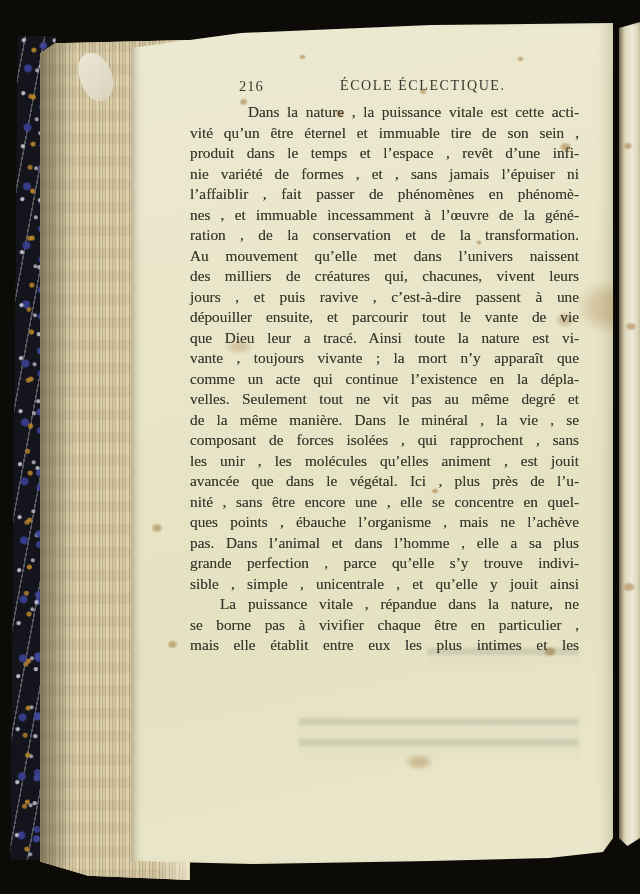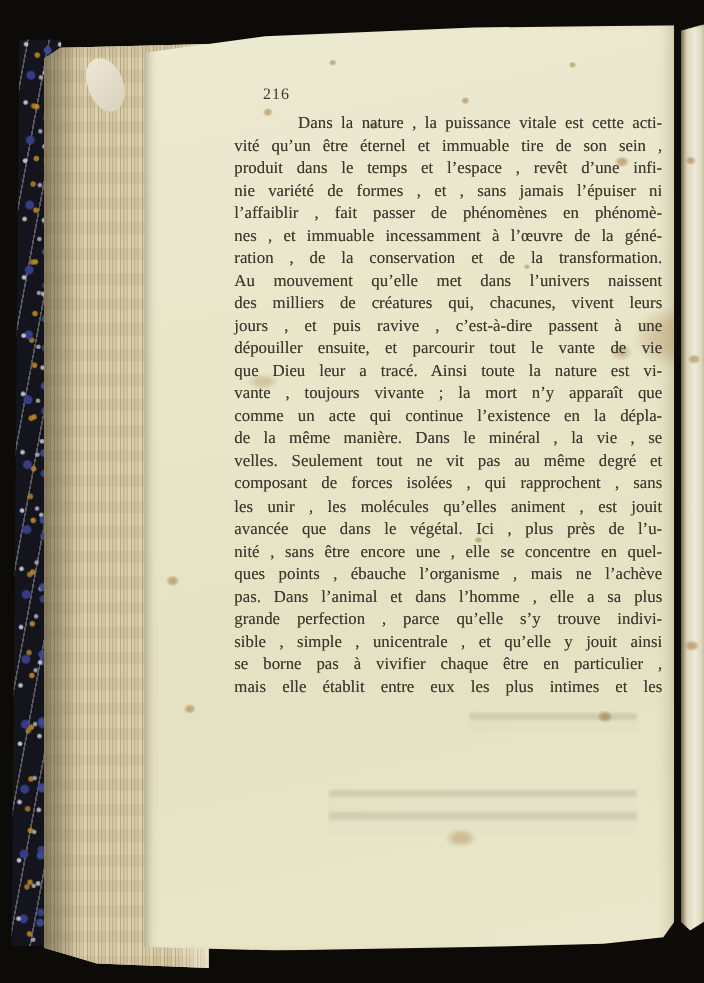--- a/index.html
+++ b/index.html
@@ -39,21 +39,21 @@
   .page{position:absolute;left:131px;top:18px;width:482px;height:850px;
     background:linear-gradient(168deg,#edead3 0%,#e9e6ca 30%,#e5e2c3 68%,#eae7cc 100%);
     box-shadow:inset 6px 0 10px -4px rgba(95,80,48,0.5), inset -7px 0 14px -4px rgba(120,108,66,0.33);
     clip-path:polygon(0 30px,110px 15px,300px 7px,482px 5px,482px 820px,472px 834px,418px 840px,300px 843px,120px 846px,0 843px);
     color:#3a382d;}
 
   .folio{position:absolute;left:108px;top:60px;font-size:14.5px;letter-spacing:1px;}
   .running-header{position:absolute;left:209px;top:60px;font-size:14px;letter-spacing:1.6px;}
 
   .body-text{position:absolute;left:59px;top:84px;width:389px;font-size:15.3px;
-    text-shadow:0 0 0.5px rgba(55,52,40,0.55);margin-left:23px;}
+    text-shadow:0 0 0.5px rgba(55,52,40,0.55);}
   .bodyline{height:20.5px;line-height:20.5px;text-align:justify;text-align-last:justify;white-space:normal;}
   .bodyline.indent1{padding-left:58px;}
   .bodyline.indent2{padding-left:30px;}
   .bodyline.endline{text-align-last:left;}
 
   
   .spot{position:absolute;border-radius:50%;
     background:radial-gradient(ellipse at center, rgba(158,112,52,0.5) 0 30%, rgba(158,112,52,0.18) 58%, transparent 74%);
     filter:blur(0.6px);}
   .s1{left:204px;top:92px;width:10px;height:8px;}
@@ -113,46 +113,48 @@
     <span class="spot s11"></span>
     <span class="spot s12"></span>
     <span class="spot s13"></span>
     <span class="spot s14"></span>
     <span class="spot s15"></span>
 
     <span class="ghost g1"></span>
     <span class="ghost g2"></span>
 
     <span class="folio">216</span>
+    <span class="running-header">ÉCOLE ÉCLECTIQUE.</span>
 
     <div class="body-text">
         <div class="bodyline indent1">Dans la nature , la puissance vitale est cette acti-</div>
         <div class="bodyline">vité qu’un être éternel et immuable tire de son sein ,</div>
         <div class="bodyline">produit dans le temps et l’espace , revêt d’une infi-</div>
         <div class="bodyline">nie variété de formes , et , sans jamais l’épuiser ni</div>
         <div class="bodyline">l’affaiblir , fait passer de phénomènes en phénomè-</div>
         <div class="bodyline">nes , et immuable incessamment à l’œuvre de la géné-</div>
         <div class="bodyline">ration , de la conservation et de la transformation.</div>
         <div class="bodyline">Au mouvement qu’elle met dans l’univers naissent</div>
         <div class="bodyline">des milliers de créatures qui, chacunes, vivent leurs</div>
         <div class="bodyline">jours , et puis ravive , c’est-à-dire passent à une</div>
         <div class="bodyline">dépouiller ensuite, et parcourir tout le vante de vie</div>
         <div class="bodyline">que Dieu leur a tracé. Ainsi toute la nature est vi-</div>
         <div class="bodyline">vante , toujours vivante ; la mort n’y apparaît que</div>
         <div class="bodyline">comme un acte qui continue l’existence en la dépla-</div>
+        <div class="bodyline">velles. Seulement tout ne vit pas au même degré et</div>
         <div class="bodyline">de la même manière. Dans le minéral , la vie , se</div>
-        <div class="bodyline">velles. Seulement tout ne vit pas au même degré et</div>
         <div class="bodyline">composant de forces isolées , qui rapprochent , sans</div>
         <div class="bodyline">les unir , les molécules qu’elles animent , est jouit</div>
         <div class="bodyline">avancée que dans le végétal. Ici , plus près de l’u-</div>
         <div class="bodyline">nité , sans être encore une , elle se concentre en quel-</div>
         <div class="bodyline">ques points , ébauche l’organisme , mais ne l’achève</div>
         <div class="bodyline">pas. Dans l’animal et dans l’homme , elle a sa plus</div>
         <div class="bodyline">grande perfection , parce qu’elle s’y trouve indivi-</div>
         <div class="bodyline">sible , simple , unicentrale , et qu’elle y jouit ainsi</div>
+        <div class="bodyline indent2">La puissance vitale , répandue dans la nature, ne</div>
         <div class="bodyline">se borne pas à vivifier chaque être en particulier ,</div>
         <div class="bodyline">mais elle établit entre eux les plus intimes et les</div>
       </div>
   </div>
 
   <div class="facing">
     <span class="spot fs1"></span>
     <span class="spot fs2"></span>
     <span class="spot fs3"></span>
   </div>

